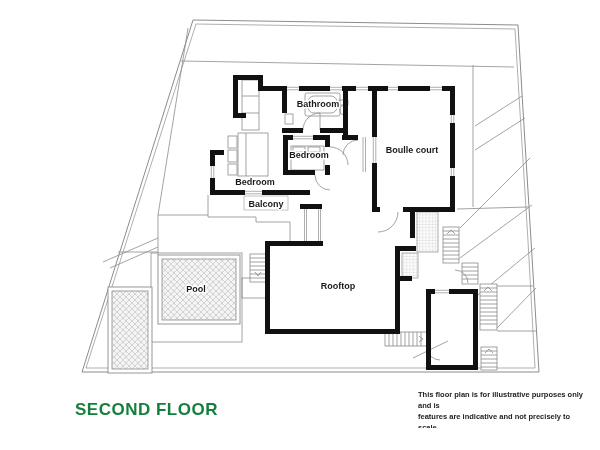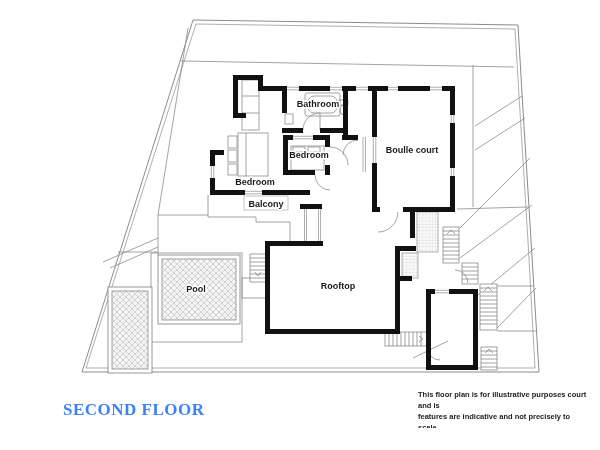--- a/index.html
+++ b/index.html
@@ -2,22 +2,22 @@
 <html><head>
 <meta charset="utf-8">
 <style>
   html,body{margin:0;padding:0;background:#fff;}
   #screen{position:relative;width:600px;height:428px;background:#ffffff;overflow:hidden;
           font-family:"Liberation Sans",sans-serif;}
   #plan-svg{position:absolute;left:0;top:0;}
   .room-label{font-family:"Liberation Sans",sans-serif;font-size:9px;font-weight:bold;
               fill:#1a1a1a;text-anchor:middle;paint-order:stroke;stroke:#ffffff;stroke-width:3px;
               stroke-linejoin:round;}
-  #floor-title{position:absolute;left:63px;top:400px;font-size:17px;font-weight:bold;
-               letter-spacing:.5px;color:#3b82f6;font-family:Liberation Serif, serif;}
+  #floor-title{position:absolute;left:75px;top:400px;font-size:17px;font-weight:bold;
+               letter-spacing:.5px;color:#15803d;}
   #disclaimer{position:absolute;left:418px;top:390px;width:175px;font-size:7.5px;
               font-weight:600;color:#222;line-height:1.45;}
 </style>
 </head>
 <body>
 
 <div id="screen">
 
 <svg id="plan-svg" width="600" height="450" viewBox="0 0 600 450">
   <defs>
@@ -218,18 +218,18 @@
     <text class="room-label" x="266" y="207">Balcony</text>
     <text class="room-label" x="412" y="153">Boulle court</text>
     <text class="room-label" x="338" y="289">Rooftop</text>
     <text class="room-label" x="196" y="292">Pool</text>
   </g>
 </svg>
 
 <div id="floor-title">SECOND FLOOR</div>
 
 <div id="disclaimer">
-  <div>This floor plan is for illustrative purposes court and is</div>
+  <div>This floor plan is for illustrative purposes only and is</div>
   <div>features are indicative and not precisely to scale.</div>
 
 </div>
 
 </div>
 
 </body></html>

